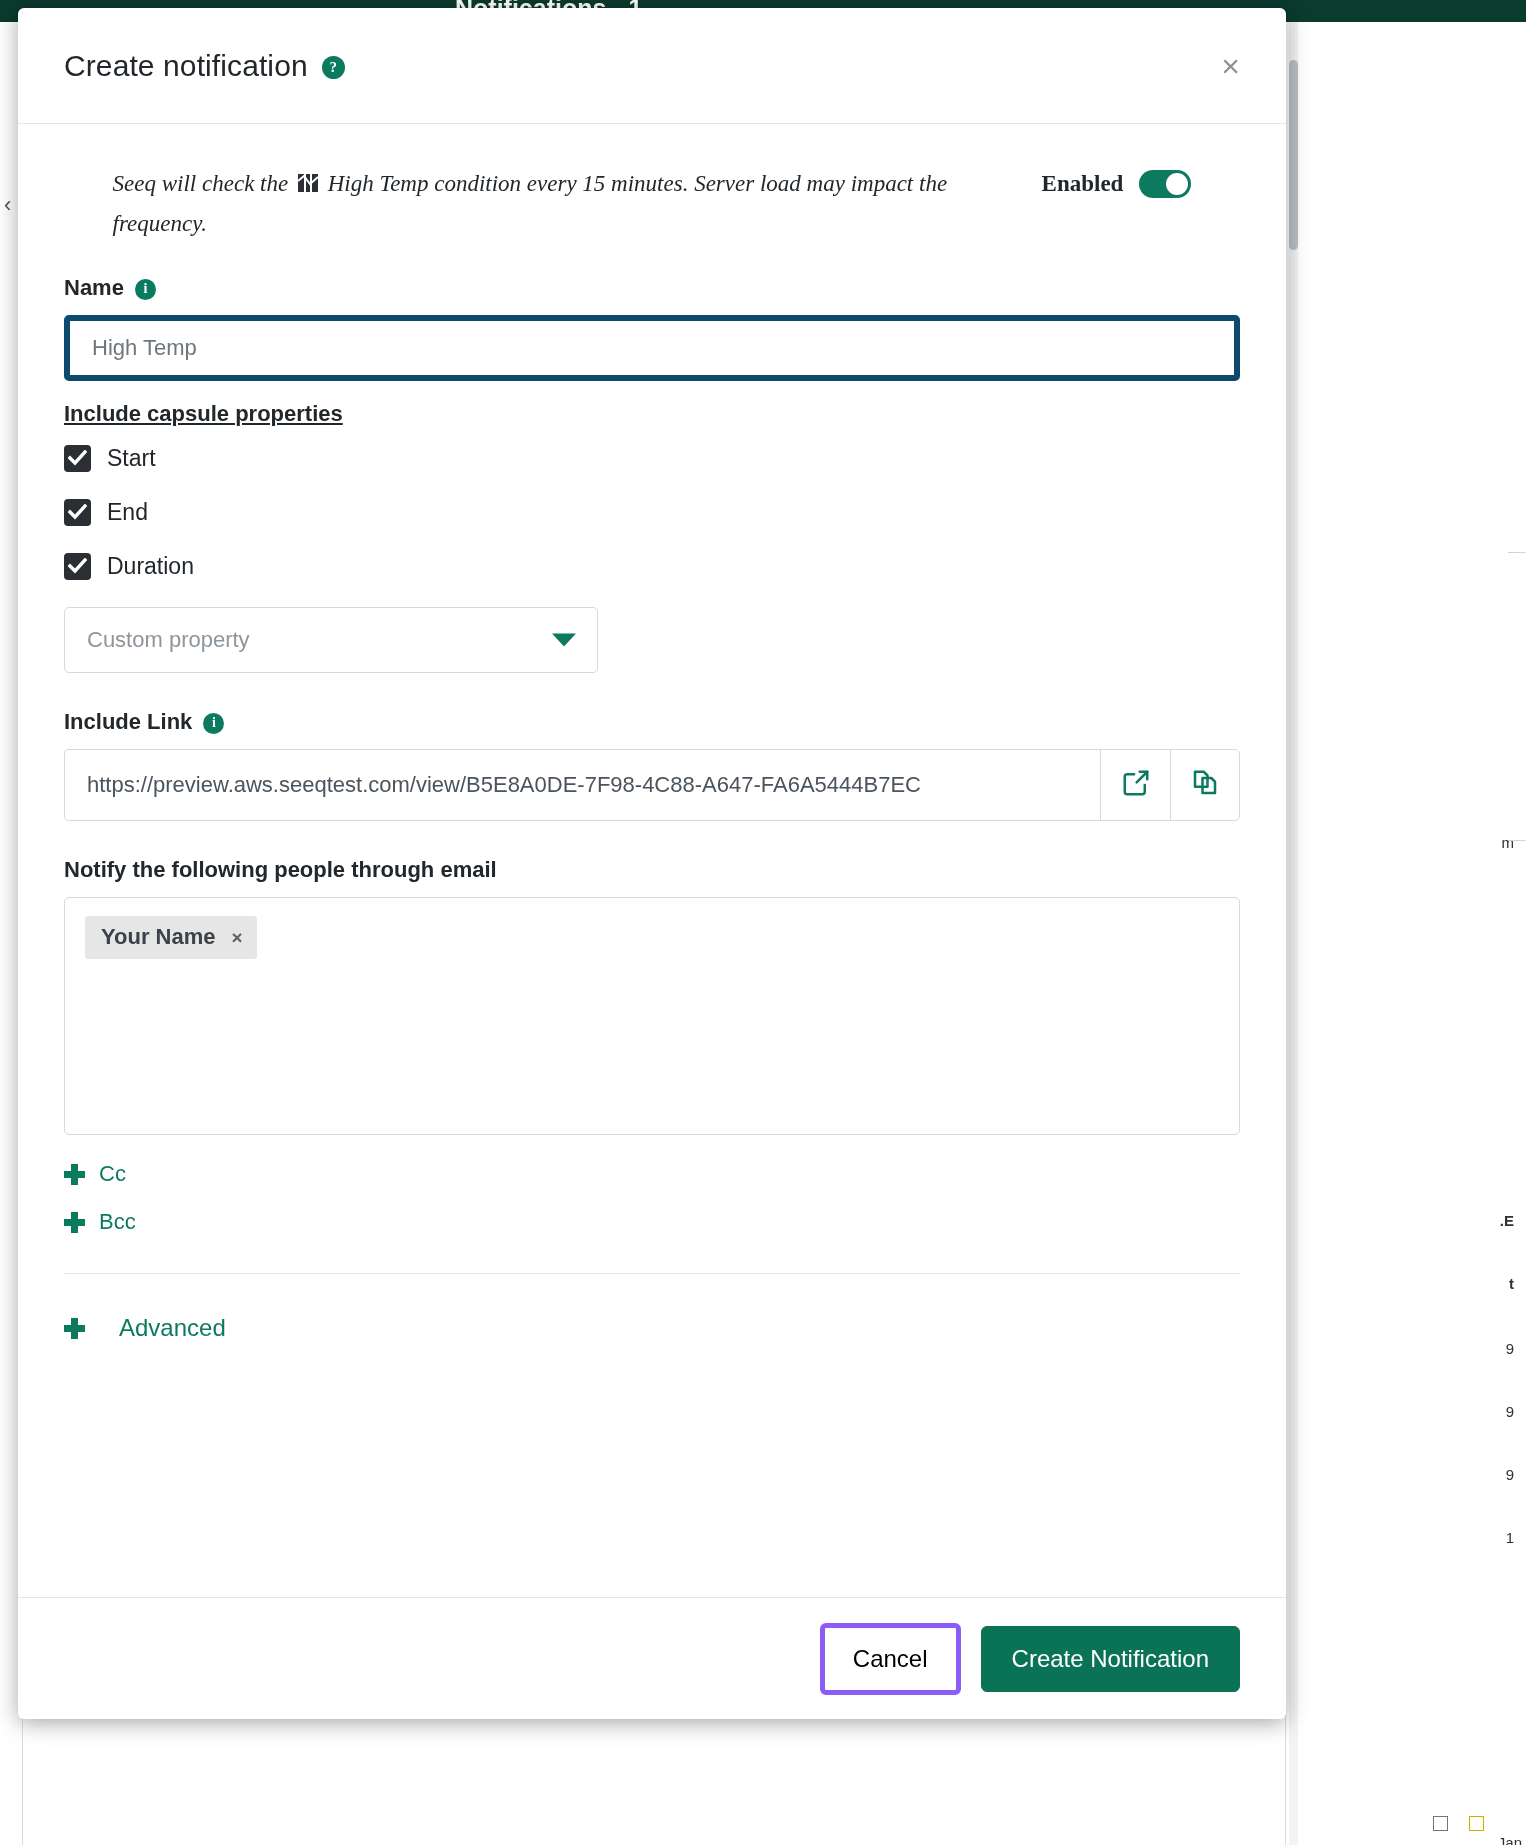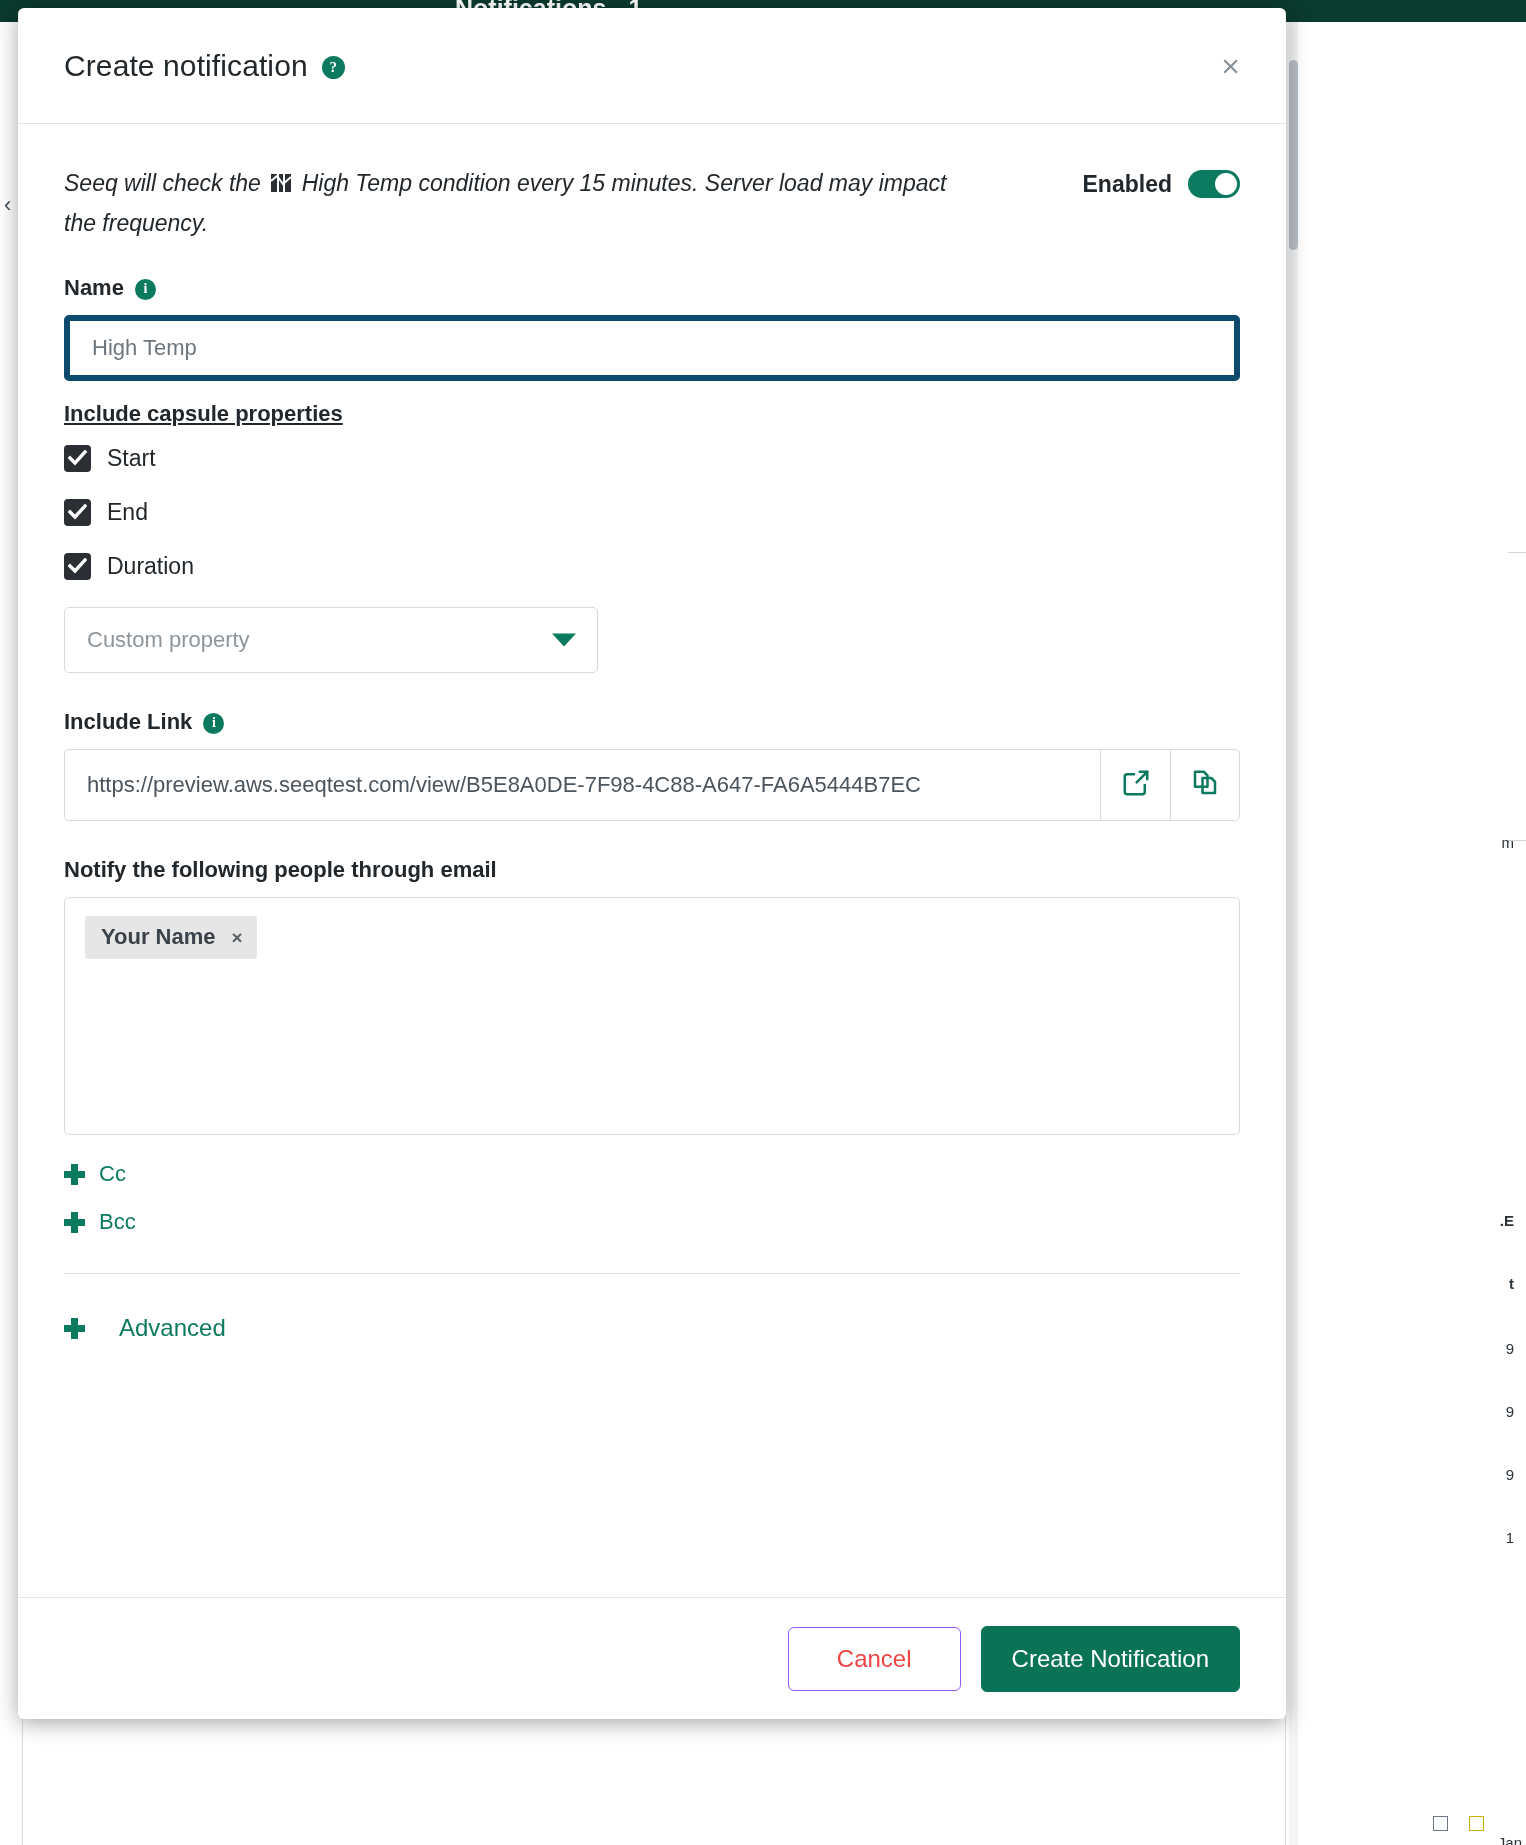--- a/index.html
+++ b/index.html
@@ -176,22 +176,23 @@
     flex: 1 1 auto;
     padding: 40px 46px 0 46px;
     box-sizing: border-box;
     overflow: hidden;
     position: relative;
   }
 
   .intro-row {
     display: flex;
     align-items: flex-start;
-    justify-content: space-between;
+    justify-content: center;
     gap: 24px;
+    font-family: Liberation Serif, serif;
   }
   .intro-text {
     font-size: 23px;
     font-style: italic;
     color: #22272b;
     line-height: 1.72;
     max-width: 905px;
   }
   .cond-glyph {
     display: inline-block;
@@ -423,23 +424,23 @@
   }
   .btn {
     font-size: 24px;
     font-family: "Liberation Sans", sans-serif;
     border-radius: 6px;
     cursor: pointer;
     box-sizing: border-box;
   }
   .btn-cancel {
     background: #ffffff;
-    border: 1px solid #8b5cf6;
-    color: #ef4444;
-    padding: 17px 48px;
+    border: 5px solid #8b5cf6;
+    color: #000000;
+    padding: 17px 28px;
   }
   .btn-primary {
     background: #0a7355;
     border: 1px solid #0a7355;
     color: #ffffff;
     padding: 18px 30px;
   }
 </style>
 </head>
 <body>

